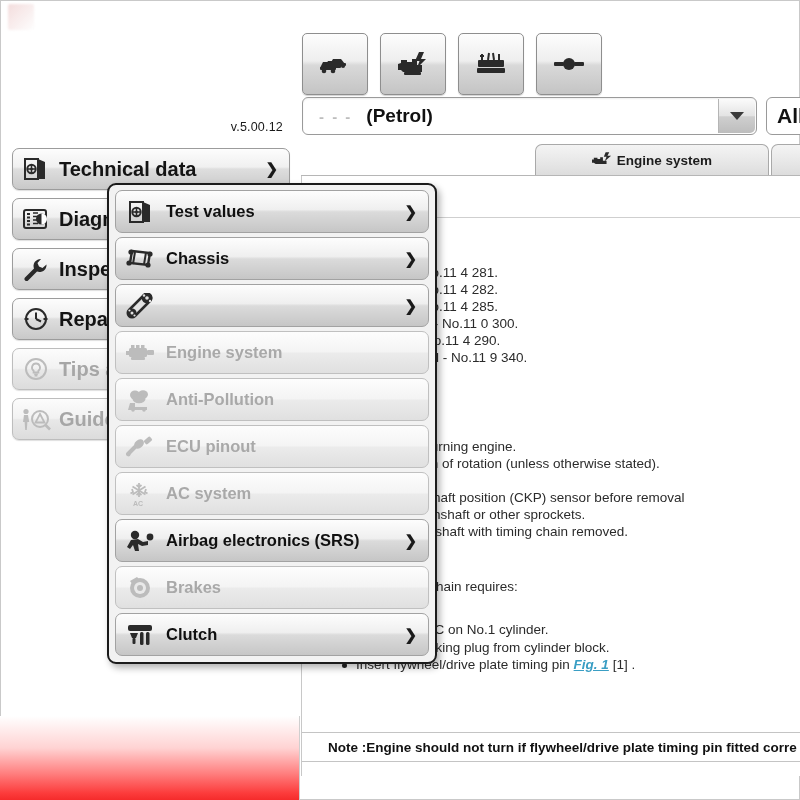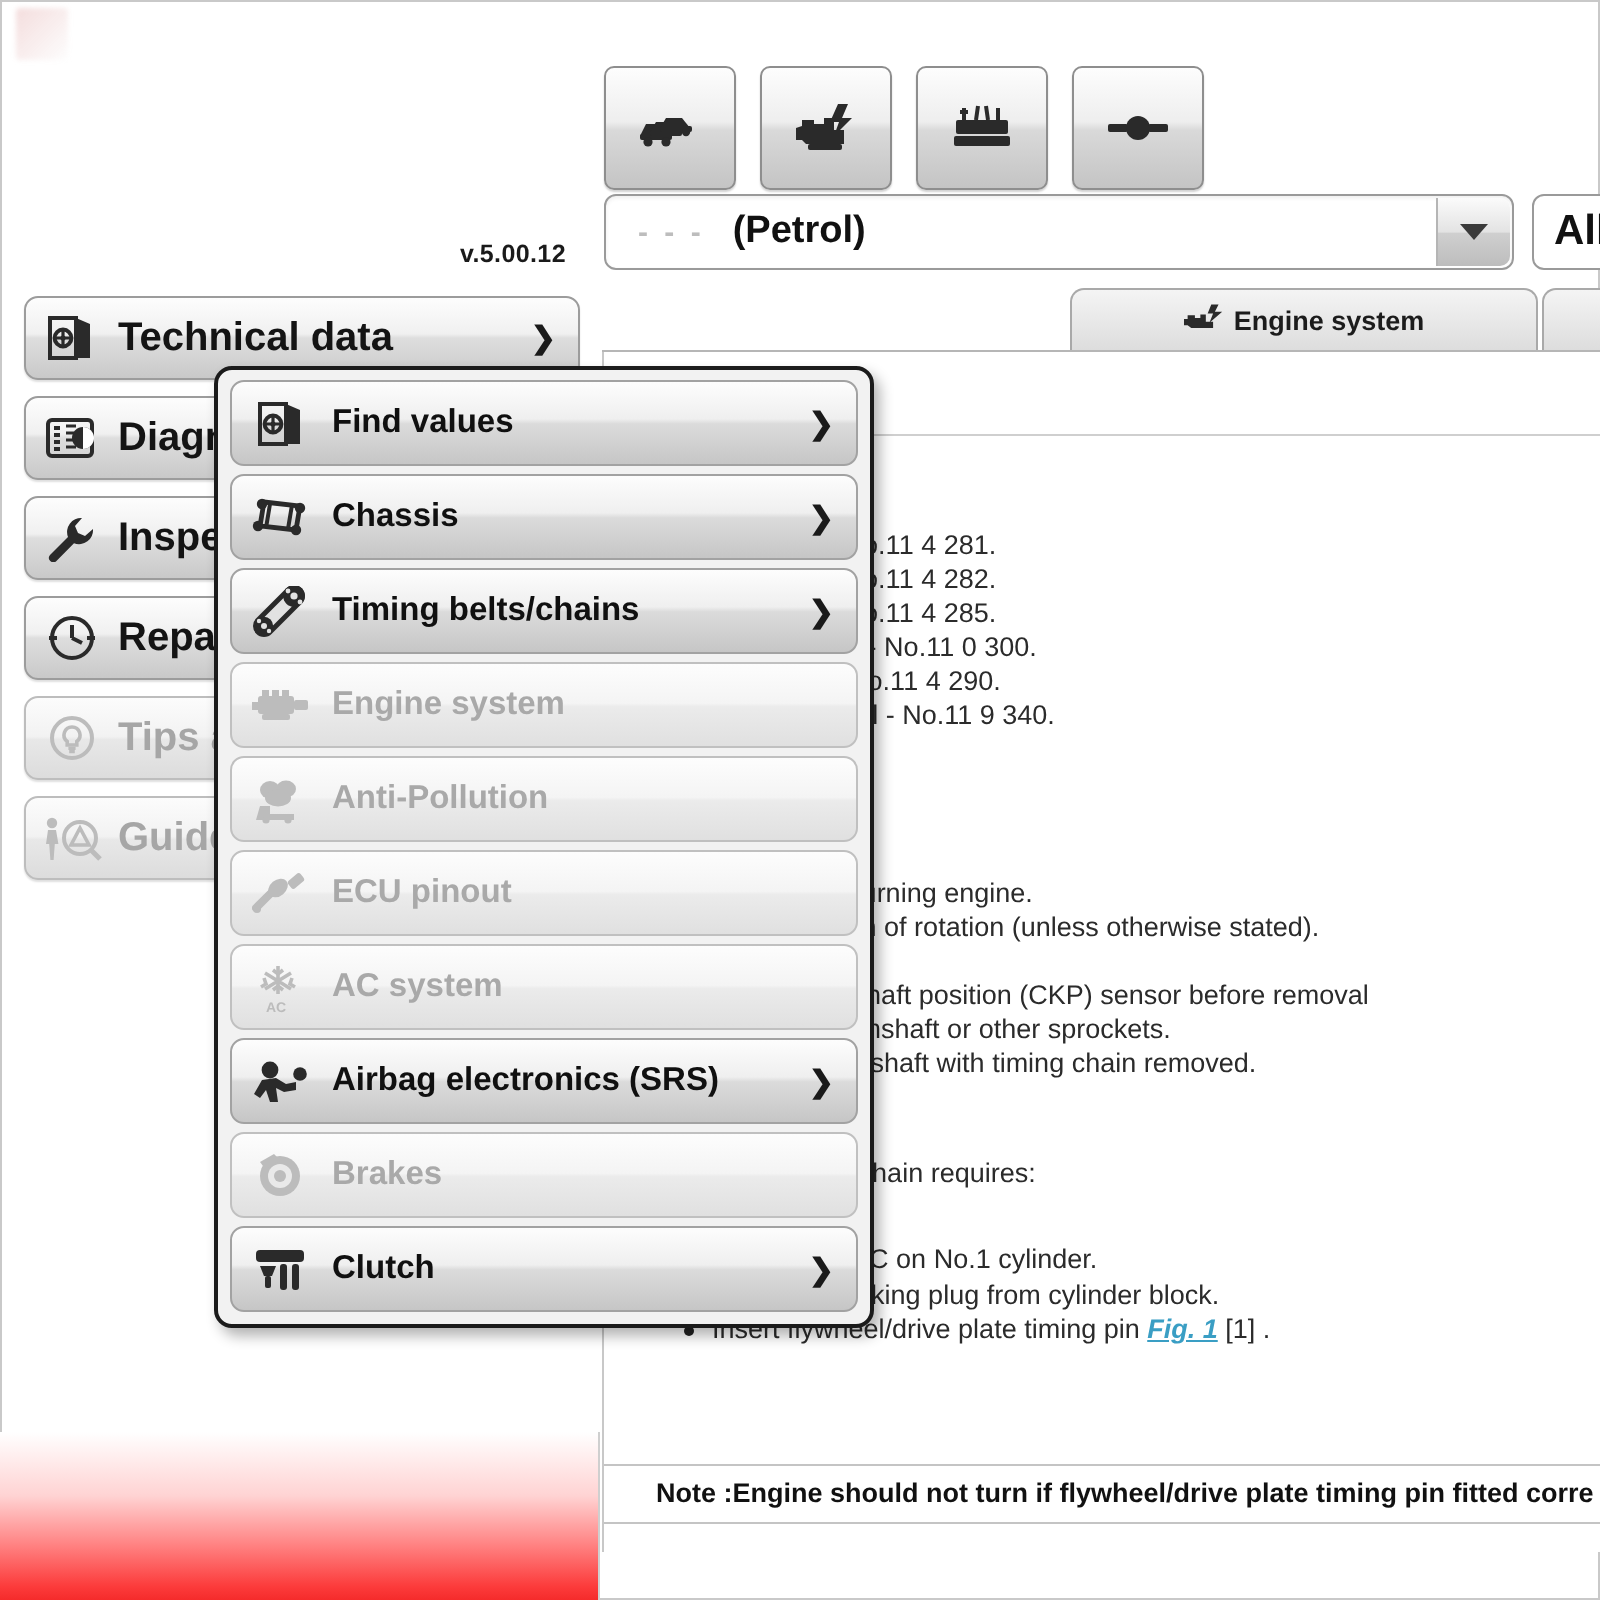--- a/index.html
+++ b/index.html
@@ -20,21 +20,21 @@
   
   .tl-logo{
     position:absolute;left:8px;top:4px;width:26px;height:26px;
     background:linear-gradient(135deg,rgba(230,180,180,.45),rgba(245,245,245,.15));
     filter:blur(1.2px);border-radius:2px;
   }
 
   
   .version{
     position:absolute;right:517px;top:120px;
-    font-size:12.5px;font-weight:bold;color:#1a1a1a;letter-spacing:.2px;
+    font-size:12.5px;font-weight:normal;color:#1a1a1a;letter-spacing:.2px;
   }
 
   
   .toolbar{position:absolute;left:302px;top:33px;display:flex;gap:12px;}
   .tool-btn{
     width:64px;height:60px;border:1px solid #8e8e8e;border-radius:5px;
     background:linear-gradient(to bottom,#fdfdfd 0%,#eeeeee 45%,#d9d9d9 52%,#c4c4c4 100%);
     box-shadow:0 1px 1px rgba(0,0,0,.18);
     display:flex;align-items:center;justify-content:center;
   }
@@ -414,21 +414,21 @@
         <svg width="26" height="24" viewBox="0 0 26 24">
             <g class="ik">
           <path d="M2 2 L15 2 L15 22 L2 22 Z" fill="none" stroke="#2a2a2a" stroke-width="2"></path>
           <path d="M15 2 L22 5 L22 22 L15 22 Z" fill="#2a2a2a"></path>
           <circle cx="8.5" cy="12" r="4.2" fill="none" stroke="#2a2a2a" stroke-width="2"></circle>
           <circle cx="8.5" cy="12" r="1.3"></circle>
           <path d="M8.5 7.8 L8.5 16.2 M4.3 12 L12.7 12" stroke="#2a2a2a" stroke-width="1.6"></path>
         </g>
           </svg>
       </span>
-      <span class="fly-txt">Find values</span>
+      <span class="fly-txt">Test values</span>
       <span class="chev">❯</span>
     </div>
 
     <div class="fly-item">
       <span class="fly-ico">
         <svg width="30" height="24" viewBox="0 0 30 24">
             <g class="ik">
           <path d="M6 4 L24 6 L22 18 L4 16 Z" fill="none" stroke="#2a2a2a" stroke-width="2.4"></path>
           <path d="M9 5 L7 17 M20 5.5 L18 17.4" stroke="#2a2a2a" stroke-width="2"></path>
           <circle cx="5" cy="5" r="2.6"></circle>
@@ -452,21 +452,20 @@
               <circle cx="22" cy="5" r="5.4"></circle>
           <circle cx="7" cy="20" r="1.5" fill="#e2e2e2"></circle>
           <circle cx="22" cy="5" r="1.8" fill="#e2e2e2"></circle>
           <circle cx="4.5" cy="17.5" r="1.1" fill="#e2e2e2"></circle>
           <circle cx="9.5" cy="22.5" r="1.1" fill="#e2e2e2"></circle>
           <circle cx="19" cy="2.5" r="1.2" fill="#e2e2e2"></circle>
           <circle cx="25" cy="8" r="1.2" fill="#e2e2e2"></circle>
         </g>
           </svg>
       </span>
-      <span class="fly-txt">Timing belts/chains</span>
       <span class="chev">❯</span>
     </div>
 
     <div class="fly-item dim">
       <span class="fly-ico">
         <svg width="32" height="22" viewBox="0 0 32 22">
             <g class="ig">
           <rect x="4" y="6" width="18" height="9" rx="1.5"></rect>
           <rect x="6" y="3" width="3.5" height="3"></rect>
               <rect x="11" y="3" width="3.5" height="3"></rect>

